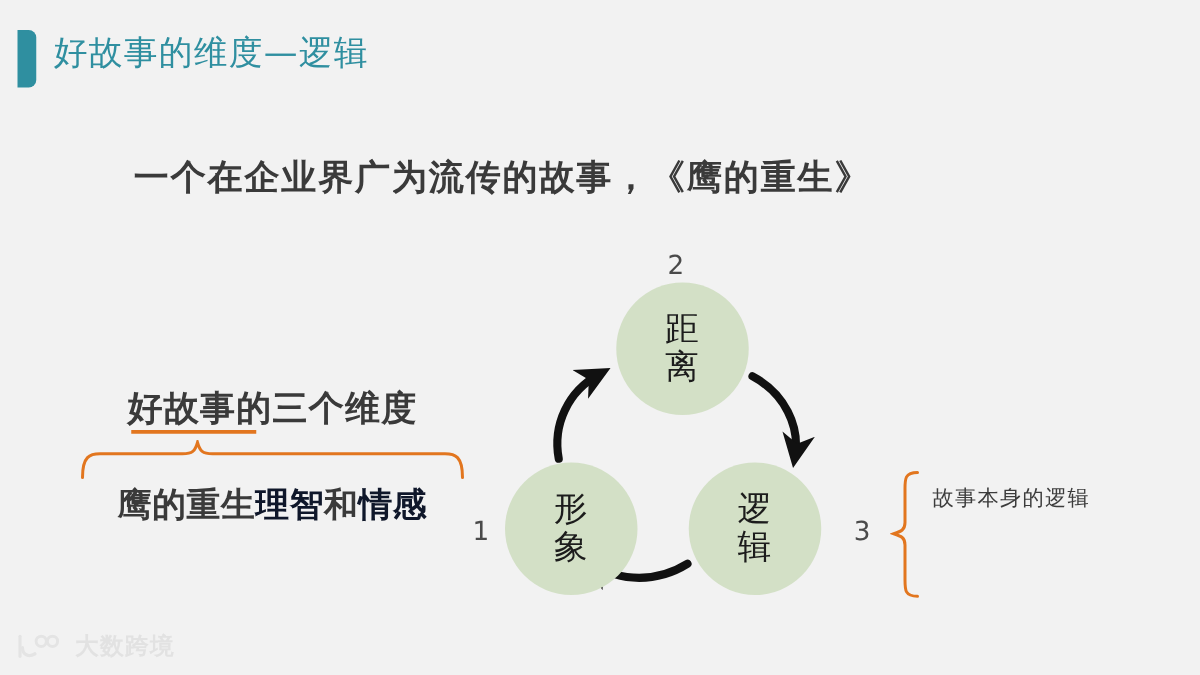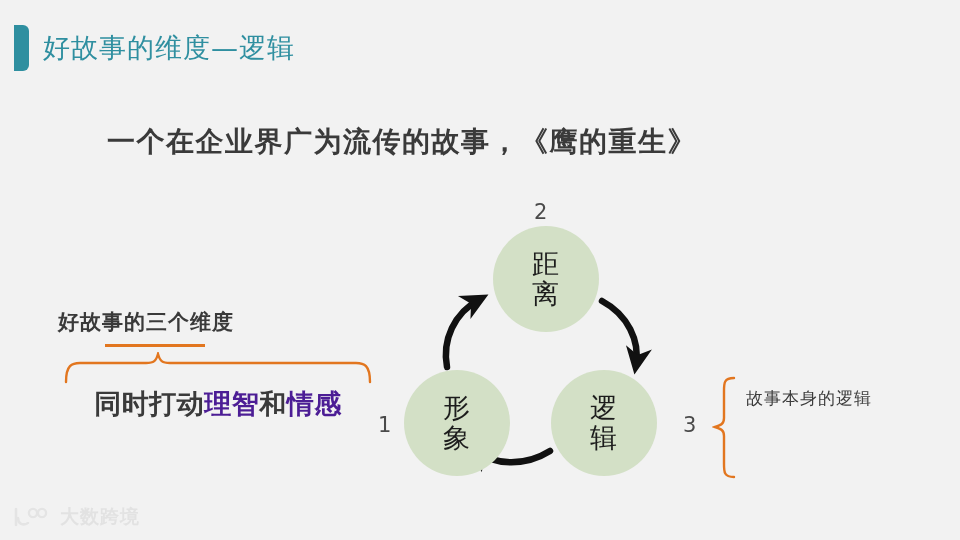--- a/index.html
+++ b/index.html
@@ -20,21 +20,21 @@
     position: absolute;
     inset: 0;
     background: #f2f2f2;
   }
   #header {
     position: absolute;
     left: 0;
     top: 24px;
     height: 48px;
     display: flex;
-    align-items: center;
+    align-items: flex-start;
   }
   #accent-bar {
     width: 15px;
     height: 46px;
     background: #2f8fa0;
     border-radius: 0 6px 6px 0;
     margin-left: 14px;
     flex: 0 0 auto;
   }
   #slide-title {
@@ -62,25 +62,25 @@
 
   
   #left-block {
     position: absolute;
     left: 58px;
     top: 308px;
     width: 320px;
   }
   #left-headline {
     position: relative;
-    font-size: 21px;
+    font-size: 28px;
     font-weight: bold;
     color: #3a3a3a;
     letter-spacing: 1px;
-    text-align: left;
+    text-align: center;
     white-space: nowrap;
   }
   #left-underline {
     position: absolute;
     left: 47px;
     top: 36px;
     width: 100px;
     height: 3px;
     background: #e2761f;
   }
@@ -96,21 +96,21 @@
     left: 0px;
     top: 78px;
     width: 320px;
     text-align: center;
     font-size: 27px;
     font-weight: bold;
     color: #3a3a3a;
     letter-spacing: 0.5px;
     white-space: nowrap;
   }
-  .hl-orange { color: #4c1d95; }
+  .hl-orange { color: #0f172a; }
 
   
   #diagram {
     position: absolute;
     left: 370px;
     top: 185px;
     width: 350px;
     height: 320px;
   }
   .node-circle {
@@ -222,21 +222,21 @@
   <div id="left-block">
 
     <div id="left-headline">好故事的三个维度</div>
     <div id="left-underline"></div>
 
     <svg id="left-brace" viewBox="0 0 320 32" preserveAspectRatio="none">
       <path d="M8,30 C8,13 14,11 22,11 L88,11 C96,11 98,9 100,2 C102,9 104,11 112,11 L298,11 C306,11 312,13 312,30" fill="none" stroke="#e2761f" stroke-width="2.4" stroke-linecap="round"></path>
     </svg>
 
     <div id="left-subline">
-      <span>同时打动</span><span class="hl-orange">理智</span><span>和</span><span class="hl-orange">情感</span>
+      <span>鹰的重生</span><span class="hl-orange">理智</span><span>和</span><span class="hl-orange">情感</span>
     </div>
   </div>
 
   <div id="diagram">
 
     <svg id="arrows" viewBox="0 0 350 320">
       <defs>
         <marker id="ah" viewBox="0 0 10 10" refX="6" refY="5" markerWidth="4.6" markerHeight="4.6" orient="auto-start-reverse">
           <path d="M0,0.6 L9.2,5 L0,9.4 L2.6,5 Z" fill="#111"></path>
         </marker>

